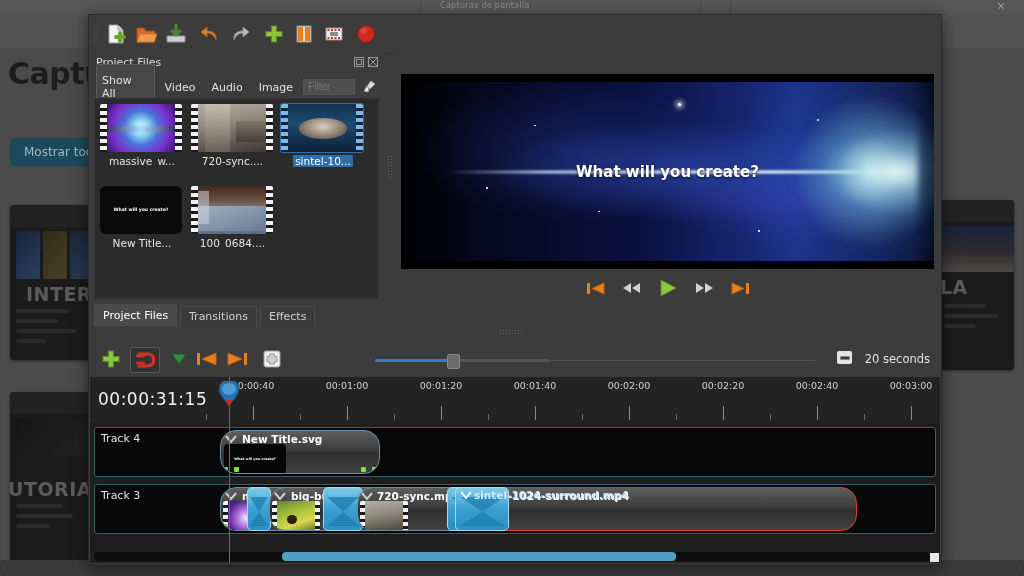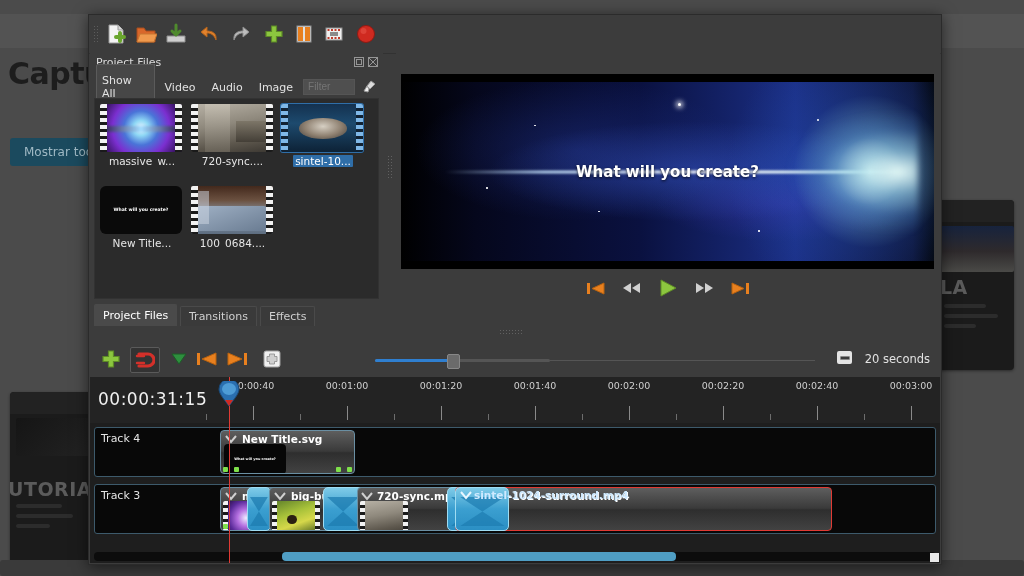--- a/index.html
+++ b/index.html
@@ -124,44 +124,66 @@
   #timeline{position:absolute;left:1px;top:362px;right:1px;bottom:1px;background:#1e1e1e;overflow:hidden;}
   #ruler{position:absolute;left:0;top:0;right:0;height:46px;background:#232323;}
   #playhead-time{position:absolute;left:8px;top:12px;font-size:17px;color:#f0f0f0;letter-spacing:.5px;}
   .rtick{position:absolute;bottom:3px;width:1px;background:#8a8a8a;}
   .rtick.maj{height:14px;} .rtick.min{height:6px;background:#6d6d6d;}
   .rlabel{position:absolute;top:3px;font-size:9.5px;color:#cfcfcf;transform:translateX(-50%);}
   #playhead{position:absolute;top:0;bottom:0;width:1px;background:#e03a34;z-index:30;}
   #playhead-marker{position:absolute;top:4px;left:-11px;width:22px;height:26px;}
   .track{position:absolute;left:4px;right:4px;background:#080808;border:1px solid #3d5a6b;border-radius:3px;}
   .track-label{position:absolute;left:6px;top:4px;font-size:11px;color:#e3e3e3;}
-  .clip{position:absolute;top:2px;bottom:2px;border-radius:4px;
+  .clip{position:absolute;top:2px;bottom:2px;border-radius:16px;
     background:linear-gradient(180deg,#5e5e5e 0%,#3a3a3a 48%,#2e2e2e 52%,#424242 100%);
-    border:1px solid #6a8fa3;overflow:hidden;}
+    border:1px solid #6a8fa3;overflow:hidden;padding-left:25px;}
   .clip.selected{border-color:#e03a34;}
   .clip-title{position:absolute;left:21px;top:2px;font-size:10.5px;font-weight:bold;color:#fff;white-space:nowrap;}
   .clip-chev{position:absolute;left:4px;top:3px;width:12px;height:9px;}
   .clip-thumb{position:absolute;left:3px;top:13px;width:50px;height:34px;border-radius:2px;overflow:hidden;background:#111;}
   .ckeyf{position:absolute;bottom:1px;width:5px;height:5px;background:#7ee04a;border-radius:1px;}
   .trans{position:absolute;top:2px;bottom:2px;border-radius:5px;
     background:linear-gradient(180deg,#7fcbe8 0%,#3b9fd0 50%,#2b8fc4 100%);
     border:1px solid #9fdcf2;overflow:hidden;}
   .trans .x{position:absolute;left:5%;right:5%;top:18%;bottom:8%;}
   #hscroll{position:absolute;left:4px;right:4px;bottom:2px;height:9px;background:#0c0c0c;border-radius:4px;}
   #hscroll-thumb{position:absolute;top:0;height:9px;background:#4f9ec4;border-radius:4px;}
   .resize-grip{position:absolute;right:1px;bottom:1px;width:9px;height:9px;background:#e8e8e8;}
 </style>
 </head>
 <body>
 
 <div id="bg-page">
+  <div id="bg-topbar">
+    <div class="tb-seg" style="left:0;width:420px;"></div>
+    <div class="tb-seg" style="left:420px;width:280px;"></div>
+    <div class="tb-seg" style="left:700px;width:30px;"></div>
+    <div id="bg-tab-title">Capturas de pantalla</div>
+    <div id="bg-close">×</div>
+  </div>
   <div id="bg-panel"></div>
   <div id="bg-heading">Captur</div>
   <div id="bg-btn">Mostrar tod</div>
 
+  <div class="bg-card" style="left:10px;top:205px;width:88px;height:155px;">
+    <div class="cardtop"></div>
+    <div class="thumbs">
+      <div class="th" style="left:0;width:24px;background:linear-gradient(135deg,#16243a,#2a3f5e);"></div>
+      <div class="th" style="left:27px;width:24px;background:linear-gradient(135deg,#2f2a18,#4a4024);"></div>
+      <div class="th" style="left:54px;width:24px;background:linear-gradient(135deg,#1a2636,#25405c);"></div>
+    </div>
+    <div class="bigtext">INTER</div>
+    <div class="lines">
+      <div class="ln" style="width:70%"></div>
+        <div class="ln" style="width:55%"></div>
+      <div class="ln" style="width:80%"></div>
+        <div class="ln" style="width:40%"></div>
+    </div>
+  </div>
 
   <div class="bg-card" style="left:10px;top:392px;width:88px;height:178px;">
     <div class="cardtop"></div>
     <div class="thumbs" style="height:38px;">
       <div class="th" style="left:0;width:78px;height:38px;background:linear-gradient(135deg,#151515,#232323);"></div>
     </div>
     <div class="bigtext" style="top:86px;">TUTORIA</div>
     <div class="lines" style="top:112px;">
       <div class="ln" style="width:60%"></div>
         <div class="ln" style="width:75%"></div>

